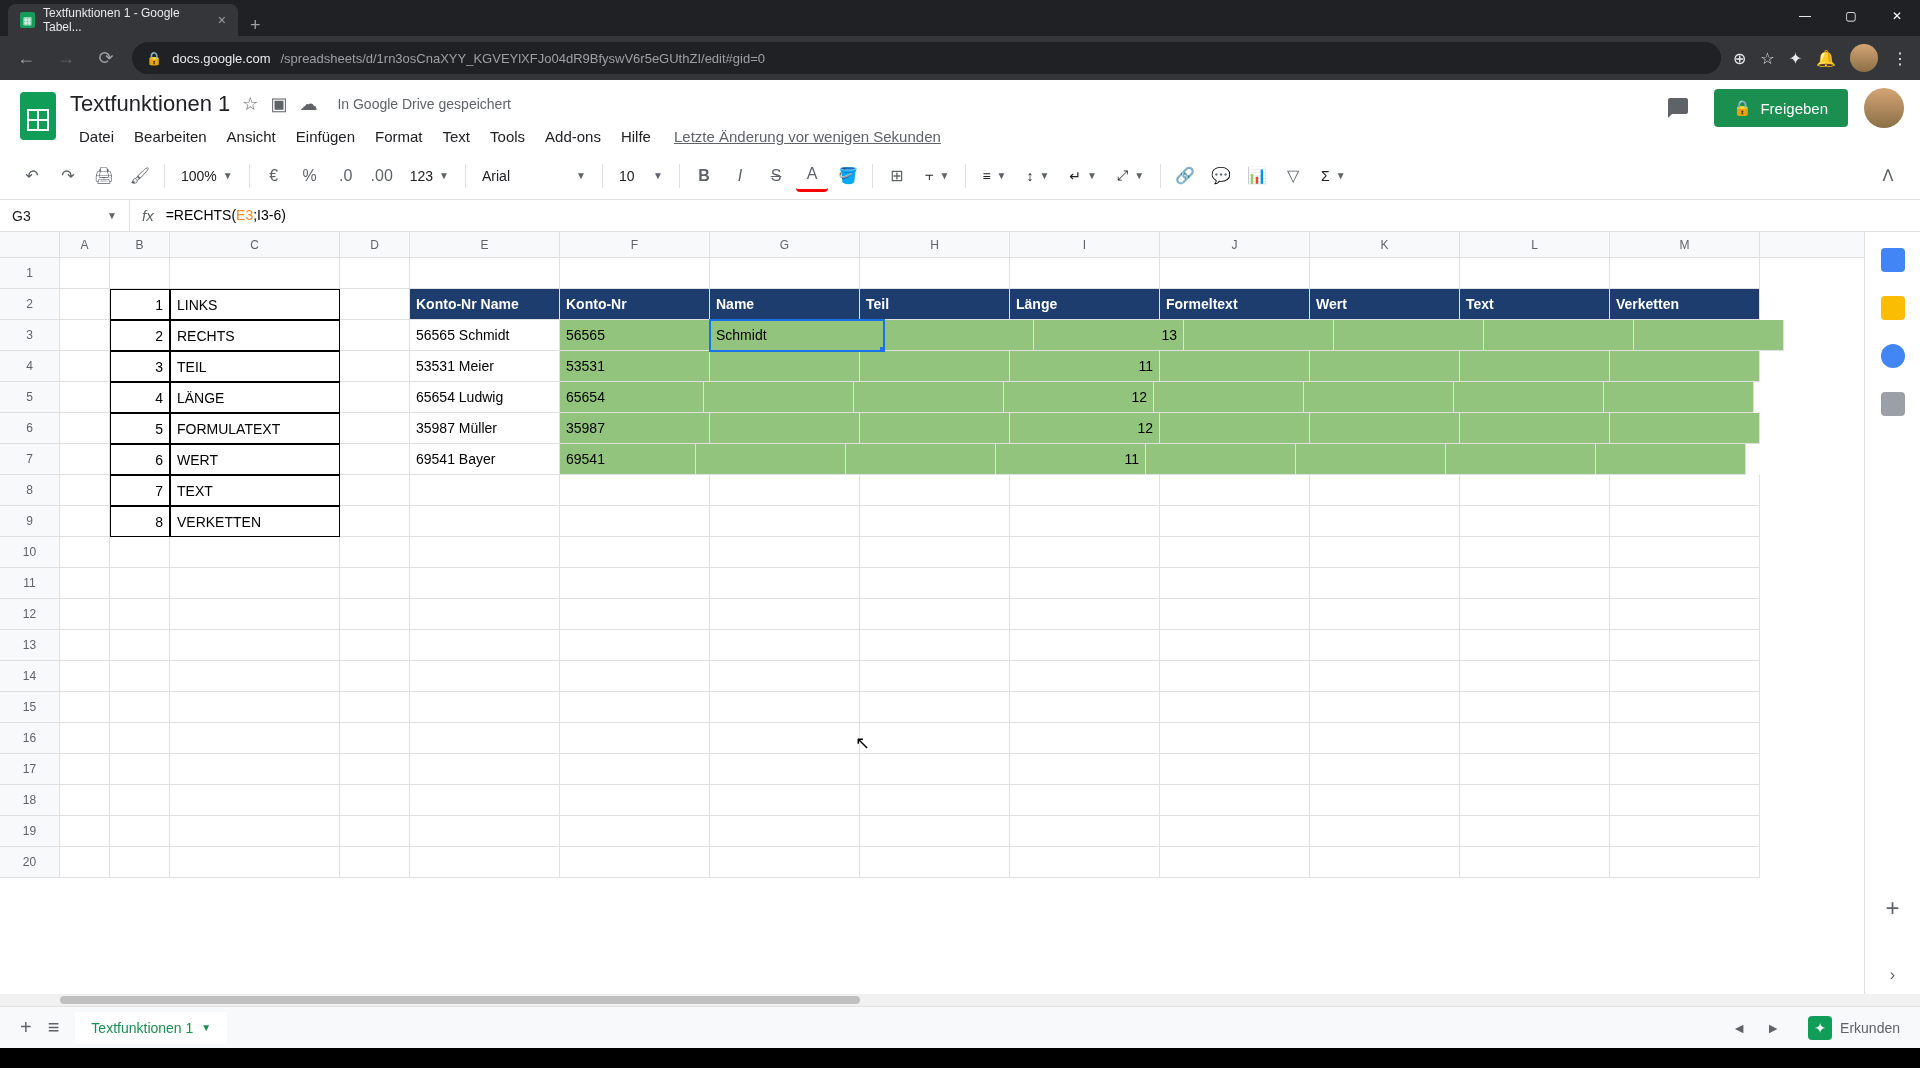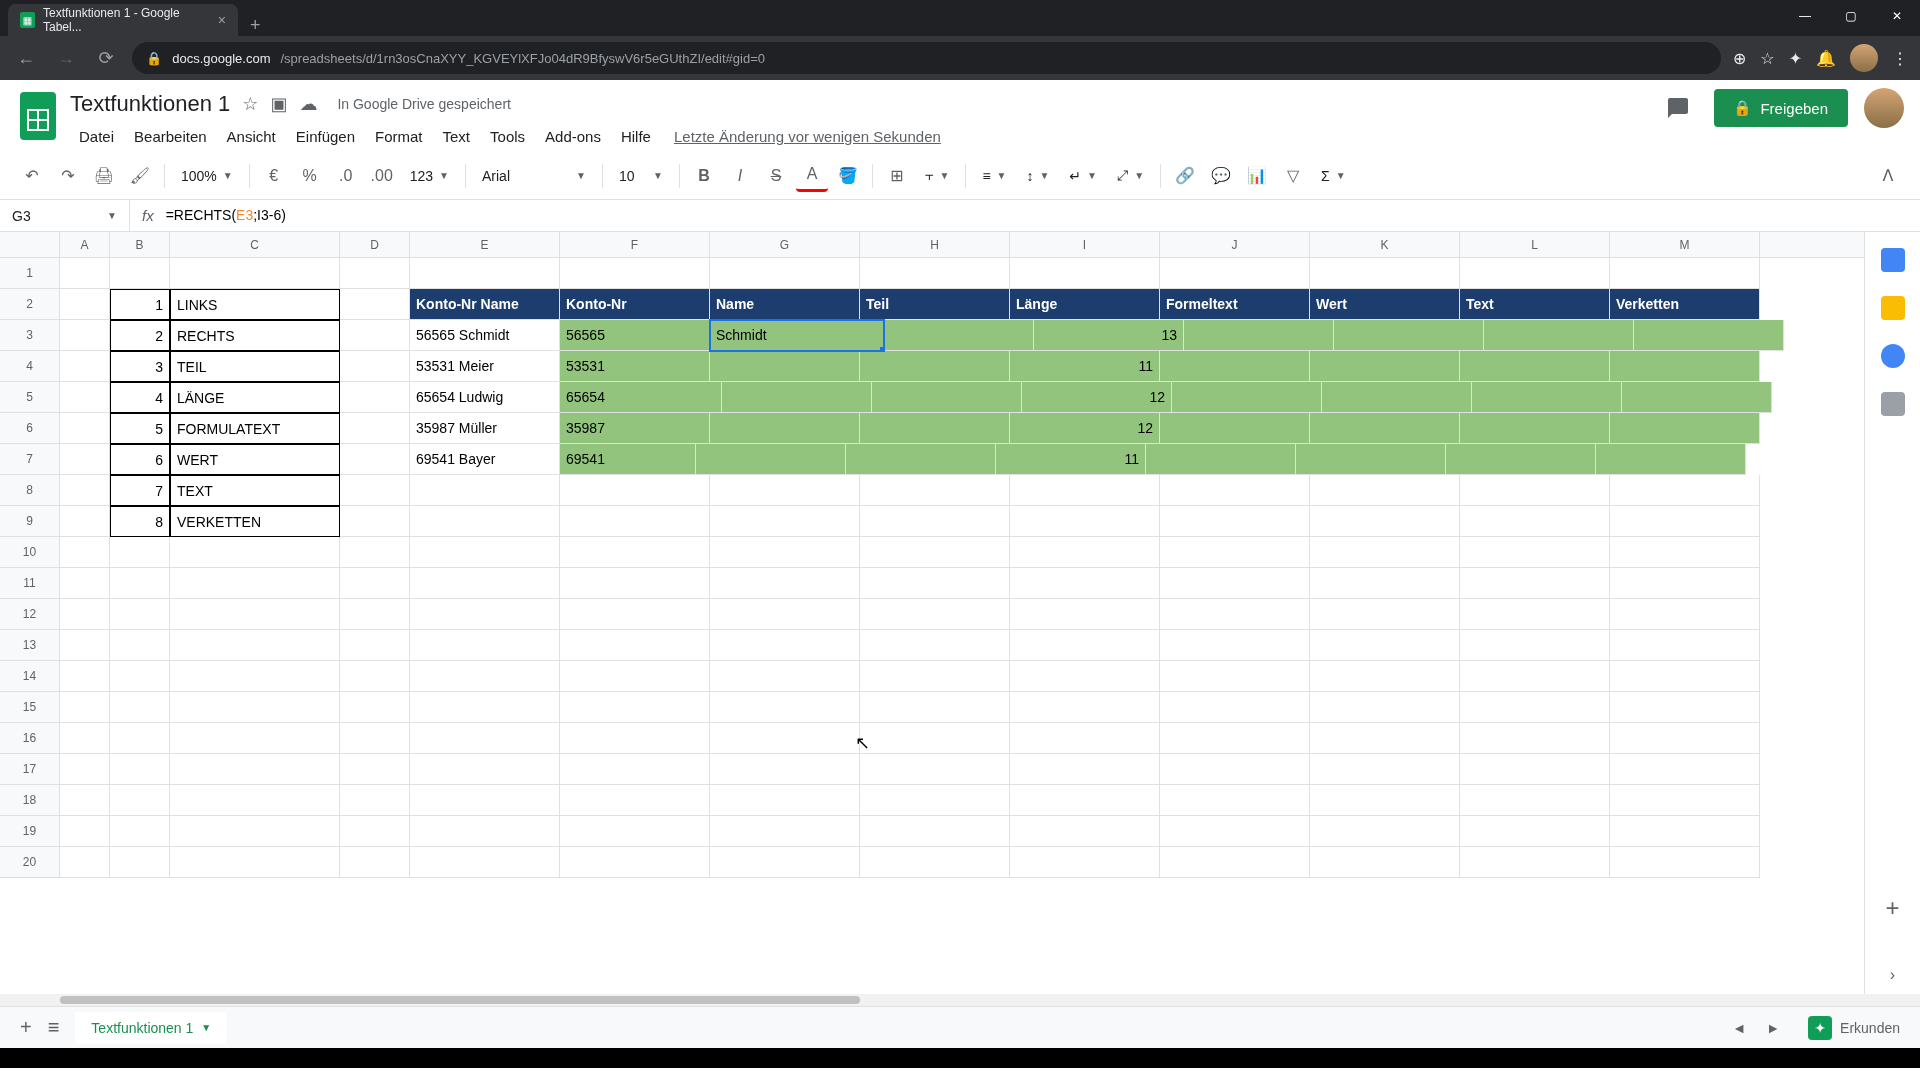--- a/index.html
+++ b/index.html
@@ -344,21 +344,21 @@
           <div class="cell green-cell " style="width:150px"></div>
           <div class="cell green-cell " style="width:150px"></div>
         </div>
         <div class="row">
           <div class="row-header">5</div>
           <div class="cell  " style="width:50px"></div>
           <div class="cell boxed right" style="width:60px">4</div>
           <div class="cell boxed " style="width:170px">LÄNGE</div>
           <div class="cell  " style="width:70px"></div>
           <div class="cell  " style="width:150px">65654 Ludwig</div>
-          <div class="cell green-cell " style="width:162px">65654</div>
+          <div class="cell green-cell " style="width:144px">65654</div>
           <div class="cell green-cell " style="width:150px"></div>
           <div class="cell green-cell " style="width:150px"></div>
           <div class="cell green-cell right" style="width:150px">12</div>
           <div class="cell green-cell " style="width:150px"></div>
           <div class="cell green-cell " style="width:150px"></div>
           <div class="cell green-cell " style="width:150px"></div>
           <div class="cell green-cell " style="width:150px"></div>
         </div>
         <div class="row">
           <div class="row-header">6</div>

